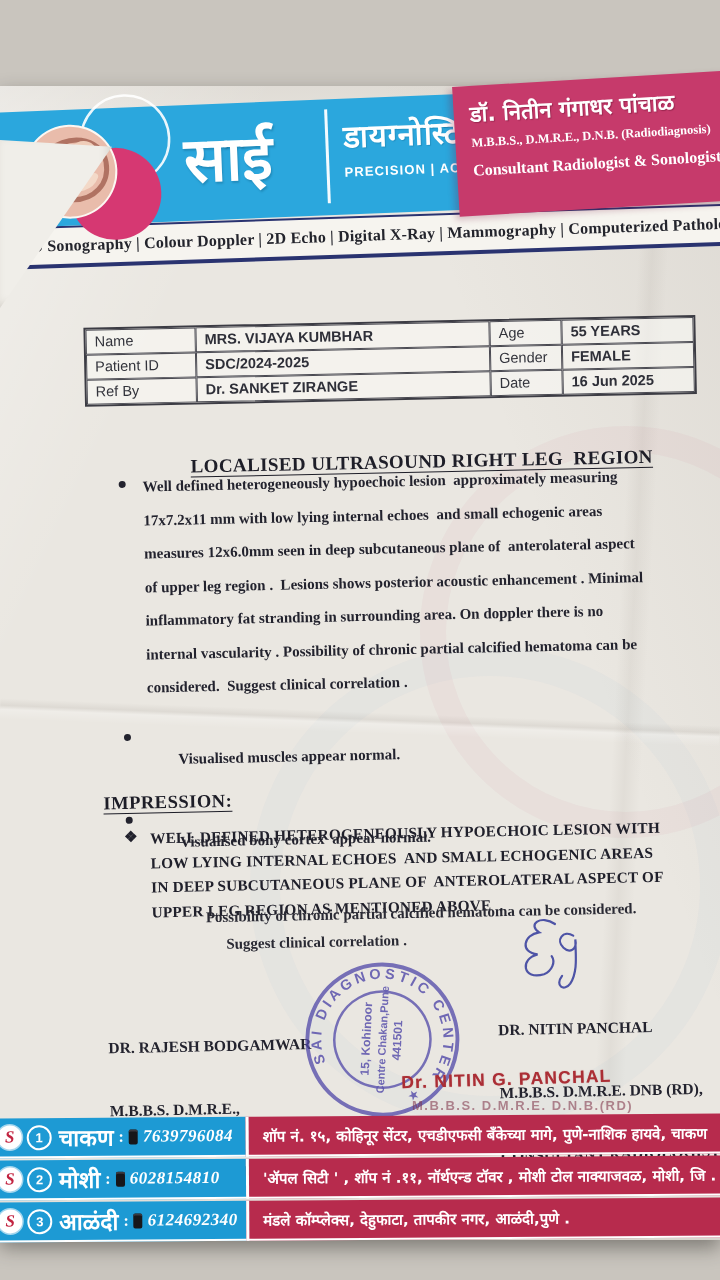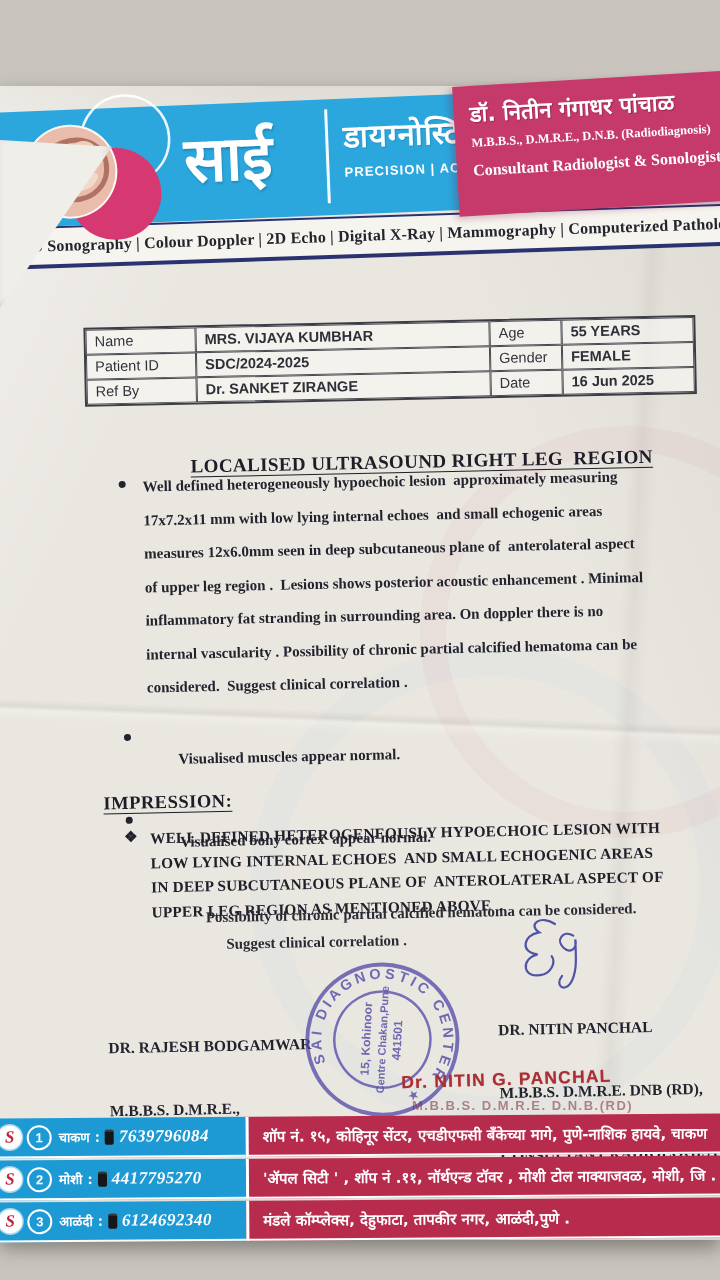--- a/index.html
+++ b/index.html
@@ -98,21 +98,21 @@
     border-bottom:2px solid #fff;}
   .fright{flex:1;background:#b72b4d;display:flex;align-items:center;padding-left:14px;
     border-bottom:2px solid #fff;overflow:hidden;border-left:3px solid #fff;}
   .slogo{width:24px;height:24px;border-radius:50%;background:#fff;display:flex;align-items:center;
     justify-content:center;margin-right:5px;flex:none;box-shadow:0 0 0 1.5px rgba(255,255,255,.6);}
   .slogo span{color:#c22441;font-weight:bold;font-size:17px;font-family:"Liberation Serif",serif;
     font-style:italic;line-height:24px;}
   .numcircle{width:21px;height:21px;border-radius:50%;border:2px solid #fff;color:#fff;flex:none;
     display:flex;align-items:center;justify-content:center;font-size:13px;font-weight:bold;
     font-family:"Liberation Sans",sans-serif;margin-right:7px;}
-  .fname{color:#fff;font-weight:bold;font-size:13px;font-family:"DejaVu Sans",sans-serif;white-space:nowrap;text-align:right;}
+  .fname{color:#fff;font-weight:bold;font-size:23px;font-family:"DejaVu Sans",sans-serif;white-space:nowrap;text-align:right;}
   .fcolon{color:#fff;font-weight:bold;font-size:16px;margin:0 5px 0 5px;}
   .phone-icon{width:9px;height:15px;background:#17171a;border-radius:2px;margin-right:5px;flex:none;
     box-shadow:inset 0 2px 0 #3a3a40;}
   .fphone{color:#fff;font-weight:bold;font-style:italic;font-size:17px;
     font-family:"Liberation Serif",serif;white-space:nowrap;letter-spacing:.5px;}
   .faddr{color:#fff;font-weight:bold;font-size:15px;font-family:"DejaVu Sans",sans-serif;white-space:nowrap;}
 </style>
 </head>
 <body>
 
@@ -270,21 +270,21 @@
 
       <div class="frow">
         <div class="fleft">
           <span class="slogo">
             <span>S</span>
           </span>
           <span class="numcircle">2</span>
           <span class="fname">मोशी</span>
           <span class="fcolon">:</span>
           <span class="phone-icon"></span>
-          <span class="fphone">4417795270</span>
+          <span class="fphone">6028154810</span>
         </div>
         <div class="fright">
           <span class="faddr">'ॲपल सिटी ' , शॉप नं .११, नॉर्थएन्ड टॉवर , मोशी टोल नाक्याजवळ, मोशी, जि . पुणे .</span>
         </div>
       </div>
 
       <div class="frow">
         <div class="fleft">
           <span class="slogo">
             <span>S</span>

